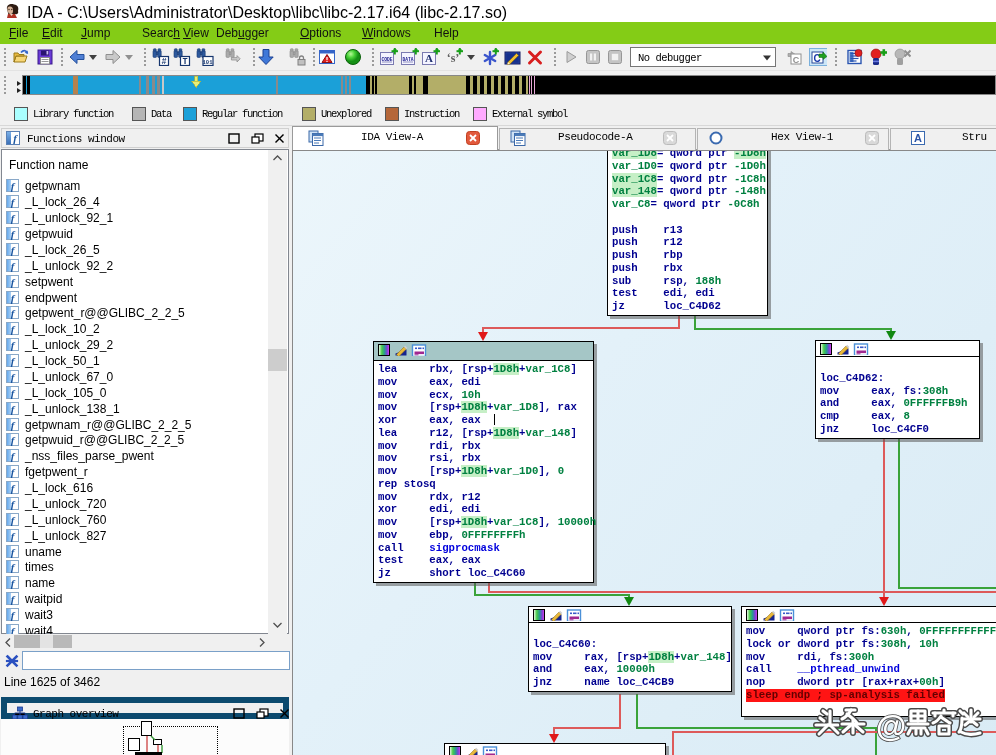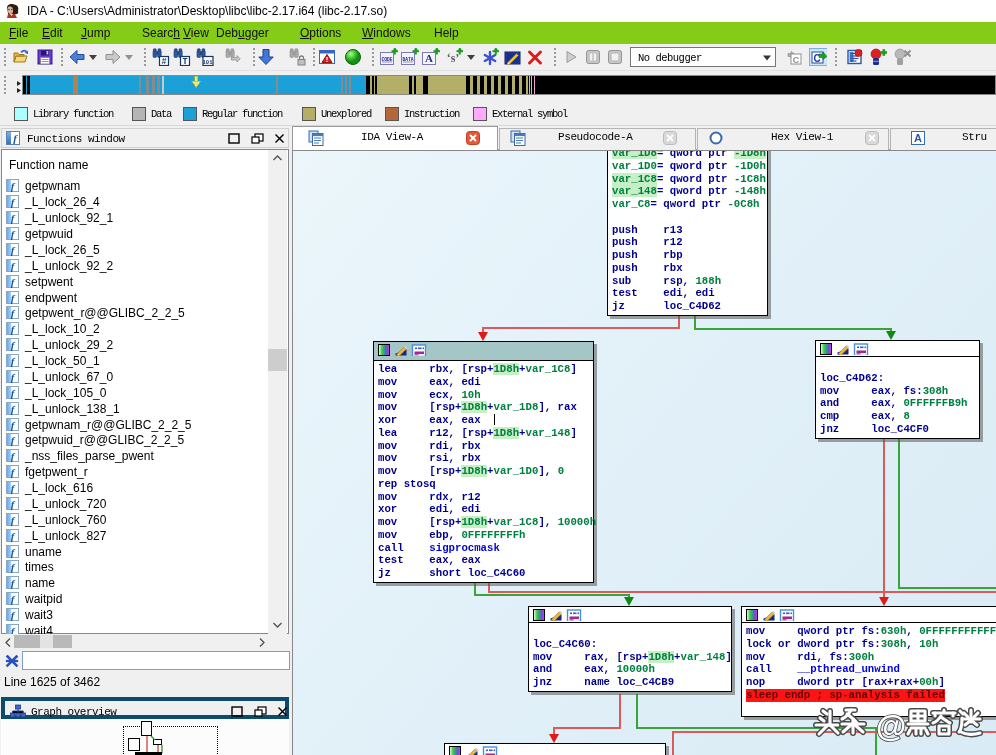--- a/index.html
+++ b/index.html
@@ -2,21 +2,21 @@
 <html><head>
 <meta charset="utf-8">
 <style>
 *{margin:0;padding:0;box-sizing:border-box}
 html,body{width:996px;height:755px;overflow:hidden}
 body{position:relative;font-family:"Liberation Sans",sans-serif;background:#f0f0f0;font-size:12px;color:#000}
 .abs{position:absolute}
 .mono{font-family:"Liberation Mono",monospace}
 
 #titlebar{left:0;top:0;width:996px;height:22px;background:#ffffff}
-#titlebar .txt{left:27px;top:4px;font-size:12px;color:#000}
+#titlebar .txt{left:27px;top:4px;font-size:16px;color:#000}
 #menubar{left:0;top:22px;width:996px;height:22px;background:#84cc16}
 #menubar span{position:absolute;top:4px;font-size:12px;color:#111}
 #menubar u{text-decoration:underline}
 #toolbar{left:0;top:44px;width:996px;height:27px;background:#f0f0f0;border-bottom:1px solid #e3e3e3}
 .tsep{position:absolute;top:3px;width:4px;height:21px;
  background-image:radial-gradient(circle,#9a9a9a 1px,transparent 1.2px);
  background-size:4px 4px}
 .ticon{position:absolute;top:4px;width:18px;height:18px}
 
 #navrow{left:0;top:71px;width:996px;height:29px;background:#f0f0f0}
@@ -518,21 +518,21 @@
     </div>
     <svg class="abs" style="left:5px;top:528px" width="14" height="14" viewBox="0 0 14 14">
       <g stroke="#2a50c0" stroke-width="2.6" stroke-linecap="square">
         <path d="M2.5,2.5 L11.5,11.5"></path>
         <path d="M11.5,2.5 L2.5,11.5"></path>
         <path d="M2,7 H12" stroke-width="2.2"></path>
       </g>
     </svg>
     <div class="abs" style="left:22px;top:525px;width:268px;height:19px;background:#fff;border:1px solid #7aa0c8"></div>
     <div class="abs" style="left:4px;top:549px;font-size:12px;color:#000">Line 1625 of 3462</div>
-    <div class="abs" style="left:1px;top:571px;width:288px;height:22px;background:#f0f0f0;border:4px solid #0c4a6e">
+    <div class="abs" style="left:1px;top:571px;width:288px;height:22px;background:#f0f0f0;border:6px solid #0c4a6e">
       <svg class="abs" style="left:5px;top:3px" width="16" height="15" viewBox="0 0 16 15">
         <g fill="#3a6ac8" stroke="#1a3a90" stroke-width="0.8">
           <rect x="5.5" y="1" width="5" height="4"></rect>
           <rect x="0.5" y="9" width="4.5" height="4"></rect>
           <rect x="5.8" y="9" width="4.5" height="4"></rect>
           <rect x="11" y="9" width="4.5" height="4"></rect>
         </g>
         <g stroke="#1a3a90" stroke-width="1">
           <path d="M8,5 V7 M2.7,9 V7 H13.2 V9 M8,7 V9"></path>
         </g>

